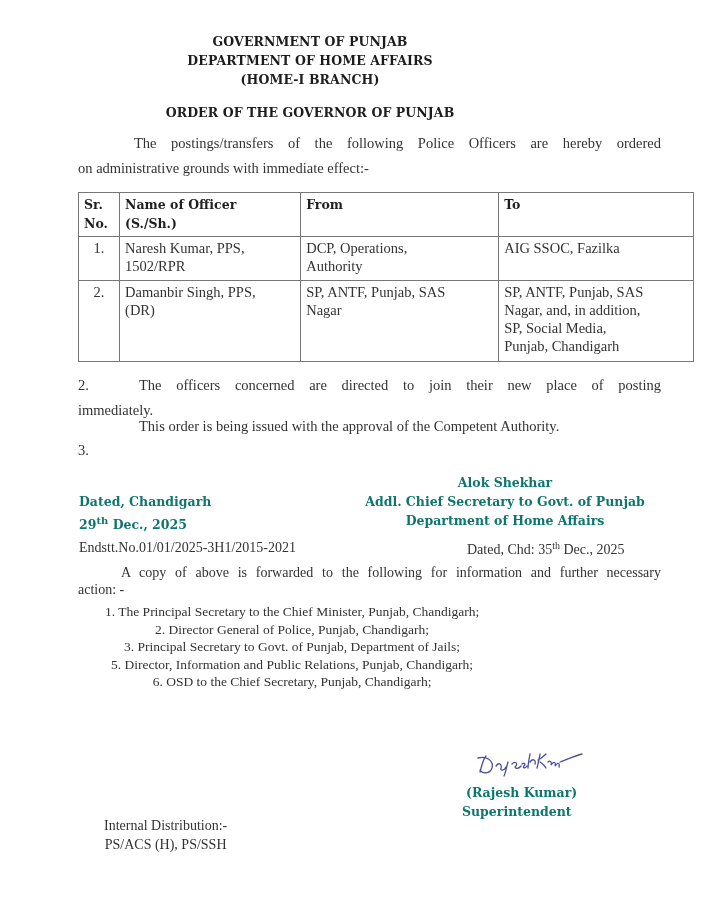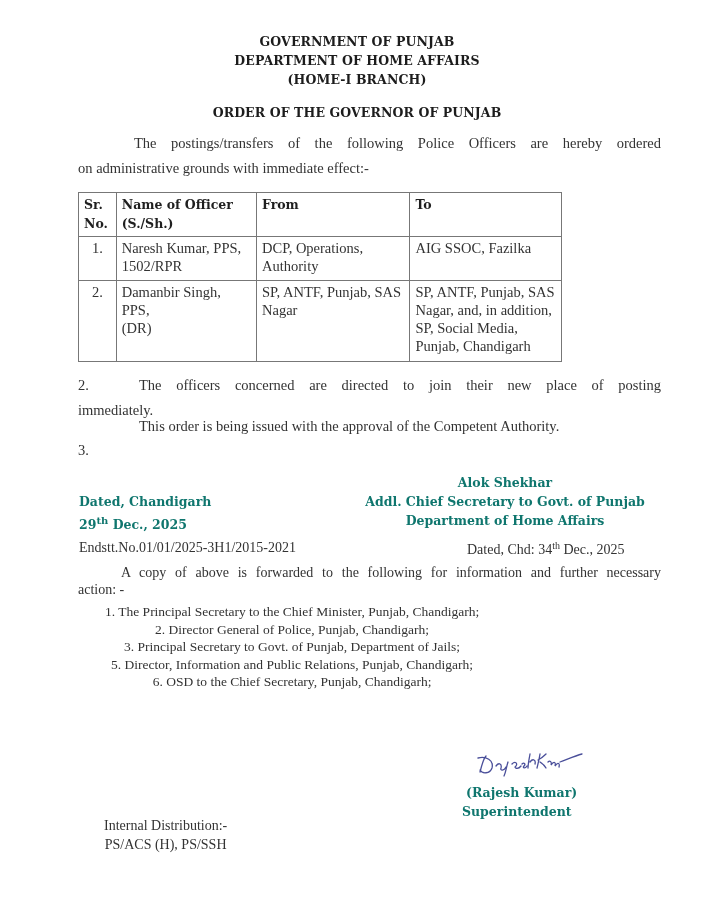--- a/index.html
+++ b/index.html
@@ -5,29 +5,29 @@
     html, body { margin: 0; padding: 0; background: #ffffff; }
     body {
       width: 720px; height: 923px; position: relative; overflow: hidden;
       font-family: "DejaVu Serif", "Liberation Serif", serif;
       color: #2a2a2a;
     }
     .abs { position: absolute; }
     .hdr {
       left: 0; width: 620px; text-align: center;
       font-family: "DejaVu Serif", serif; font-weight: bold;
-      font-size: 12.5px; color: #1c1c1c; letter-spacing: 0.1px; margin-left: 47px;
+      font-size: 12.5px; color: #1c1c1c; letter-spacing: 0.1px;
     }
     .body-text {
       font-family: "Liberation Serif", "DejaVu Serif", serif;
       font-size: 14.5px; color: #333;
     }
     .just { text-align: justify; text-align-last: justify; }
     table.postings {
-      position: absolute; left: 78px; top: 192px; width: 484px;
+      position: absolute; left: 78px; top: 192px; width: 616px;
       border-collapse: collapse;
       font-family: "Liberation Serif", serif; font-size: 14.5px; color: #333;
     }
     table.postings td, table.postings th {
       border: 1px solid #777; vertical-align: top; padding: 2px 5px 2px 5px;
       line-height: 18px; text-align: left; font-weight: normal;
     }
     table.postings th {
       font-family: "DejaVu Serif", serif; font-weight: bold; font-size: 12.5px; color: #1f1f1f;
       line-height: 19px;
@@ -94,21 +94,21 @@
   <div>Addl. Chief Secretary to Govt. of Punjab</div>
   <div>Department of Home Affairs</div>
 </div>
 
 <div class="abs sig-block" style="left:79px; top:492px; text-align:left;">
   <div>Dated, Chandigarh</div>
   <div><span>29</span><sup>th</sup><span> Dec., 2025</span></div>
 </div>
 
 <div class="abs body-text" style="left:79px; top:540px; font-size:14px;">Endstt.No.01/01/2025-3H1/2015-2021</div>
-<div class="abs body-text" style="left:467px; top:540px; font-size:14px;"><span>Dated, Chd: 34</span><sup>th</sup><span> Dec., 2025</span></div>
+<div class="abs body-text" style="left:467px; top:540px; font-size:14px;"><span>Dated, Chd: 35</span><sup>th</sup><span> Dec., 2025</span></div>
 
 <div class="abs body-text just" style="left:121px; top:565px; width:540px; font-size:14px;">A copy of above is forwarded to the following for information and further necessary</div>
 <div class="abs body-text" style="left:78px; top:582px; font-size:14px;">action: -</div>
 
 <div class="abs" style="left:105px; top:603px;">
   <div class="list-item">1. The Principal Secretary to the Chief Minister, Punjab, Chandigarh;</div>
   <div class="list-item">2. Director General of Police, Punjab, Chandigarh;</div>
   <div class="list-item">3. Principal Secretary to Govt. of Punjab, Department of Jails;</div>
   <div class="list-item">5. Director, Information and Public Relations, Punjab, Chandigarh;</div>
   <div class="list-item">6. OSD to the Chief Secretary, Punjab, Chandigarh;</div>

